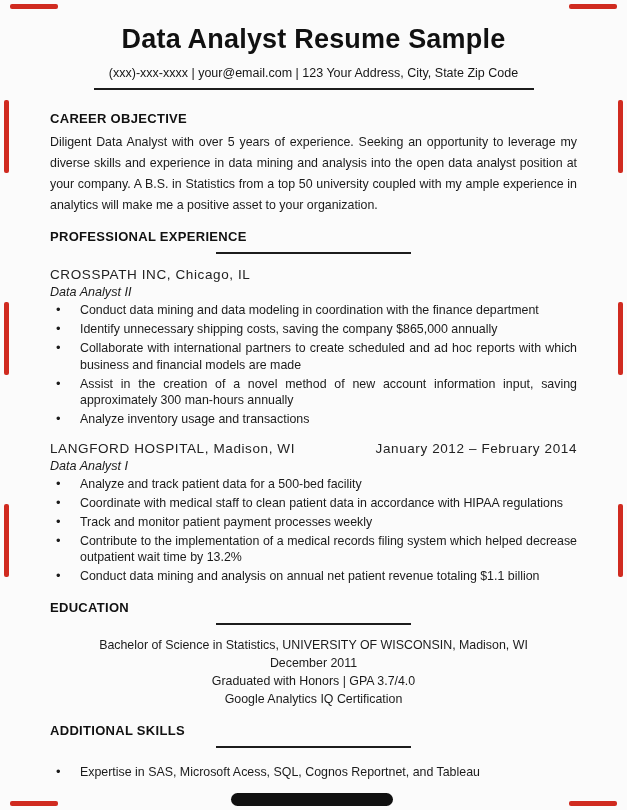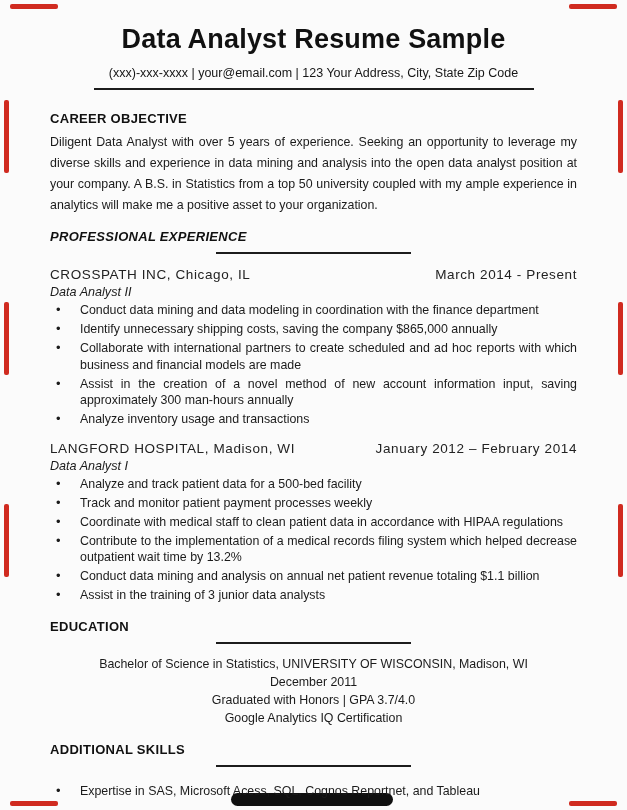--- a/index.html
+++ b/index.html
@@ -42,21 +42,21 @@
     width: 440px; margin: 8px auto 0 auto;
     border-top: 2px solid #1c1c1c;
   }
 
   .sec-heading {
     margin: 0; 
     font-size: 13px; font-weight: bold; letter-spacing: 0.3px;
     color: #111;
   }
   .h-objective    { margin-top: 21px; }
-  .h-experience   { margin-top: 13px; font-style: italic; }
+  .h-experience   { margin-top: 13px; }
   .h-education    { margin-top: 15px; }
   .h-skills       { margin-top: 15px; }
 
   .sec-rule {
     width: 195px; margin: 8px auto 0 auto;
     border-top: 2px solid #1c1c1c;
   }
 
   .objective-text {
     margin: 6px 0 0 0;
@@ -120,45 +120,43 @@
 
     <h2 class="sec-heading h-objective">CAREER OBJECTIVE</h2>
     <p class="objective-text">Diligent Data Analyst with over 5 years of experience. Seeking an opportunity to leverage my diverse skills and experience in data mining and analysis into the open data analyst position at your company. A B.S. in Statistics from a top 50 university coupled with my ample experience in analytics will make me a positive asset to your organization.</p>
 
     <h2 class="sec-heading h-experience">PROFESSIONAL EXPERIENCE</h2>
     <div class="sec-rule"></div>
 
     <div class="job">
       <div class="job-head">
         <span>CROSSPATH INC, Chicago, IL</span>
-        <span>March 2014 - Present</span>
       </div>
       <div class="job-title">Data Analyst II</div>
       <ul class="bullets">
         <li>Conduct data mining and data modeling in coordination with the finance department</li>
         <li>Identify unnecessary shipping costs, saving the company $865,000 annually</li>
         <li>Collaborate with international partners to create scheduled and ad hoc reports with which business and financial models are made</li>
         <li>Assist in the creation of a novel method of new account information input, saving approximately 300 man-hours annually</li>
         <li>Analyze inventory usage and transactions</li>
       </ul>
     </div>
 
     <div class="job">
       <div class="job-head">
         <span>LANGFORD HOSPITAL, Madison, WI</span>
         <span>January 2012 – February 2014</span>
       </div>
       <div class="job-title">Data Analyst I</div>
       <ul class="bullets">
         <li>Analyze and track patient data for a 500-bed facility</li>
+        <li>Coordinate with medical staff to clean patient data in accordance with HIPAA regulations</li>
         <li>Track and monitor patient payment processes weekly</li>
-        <li>Coordinate with medical staff to clean patient data in accordance with HIPAA regulations</li>
         <li>Contribute to the implementation of a medical records filing system which helped decrease outpatient wait time by 13.2%</li>
         <li>Conduct data mining and analysis on annual net patient revenue totaling $1.1 billion</li>
-        <li>Assist in the training of 3 junior data analysts</li>
       </ul>
     </div>
 
     <h2 class="sec-heading h-education">EDUCATION</h2>
     <div class="sec-rule"></div>
     <div class="edu-lines">
       <div>Bachelor of Science in Statistics, UNIVERSITY OF WISCONSIN, Madison, WI</div>
       <div>December 2011</div>
       <div>Graduated with Honors | GPA 3.7/4.0</div>
       <div>Google Analytics IQ Certification</div>

